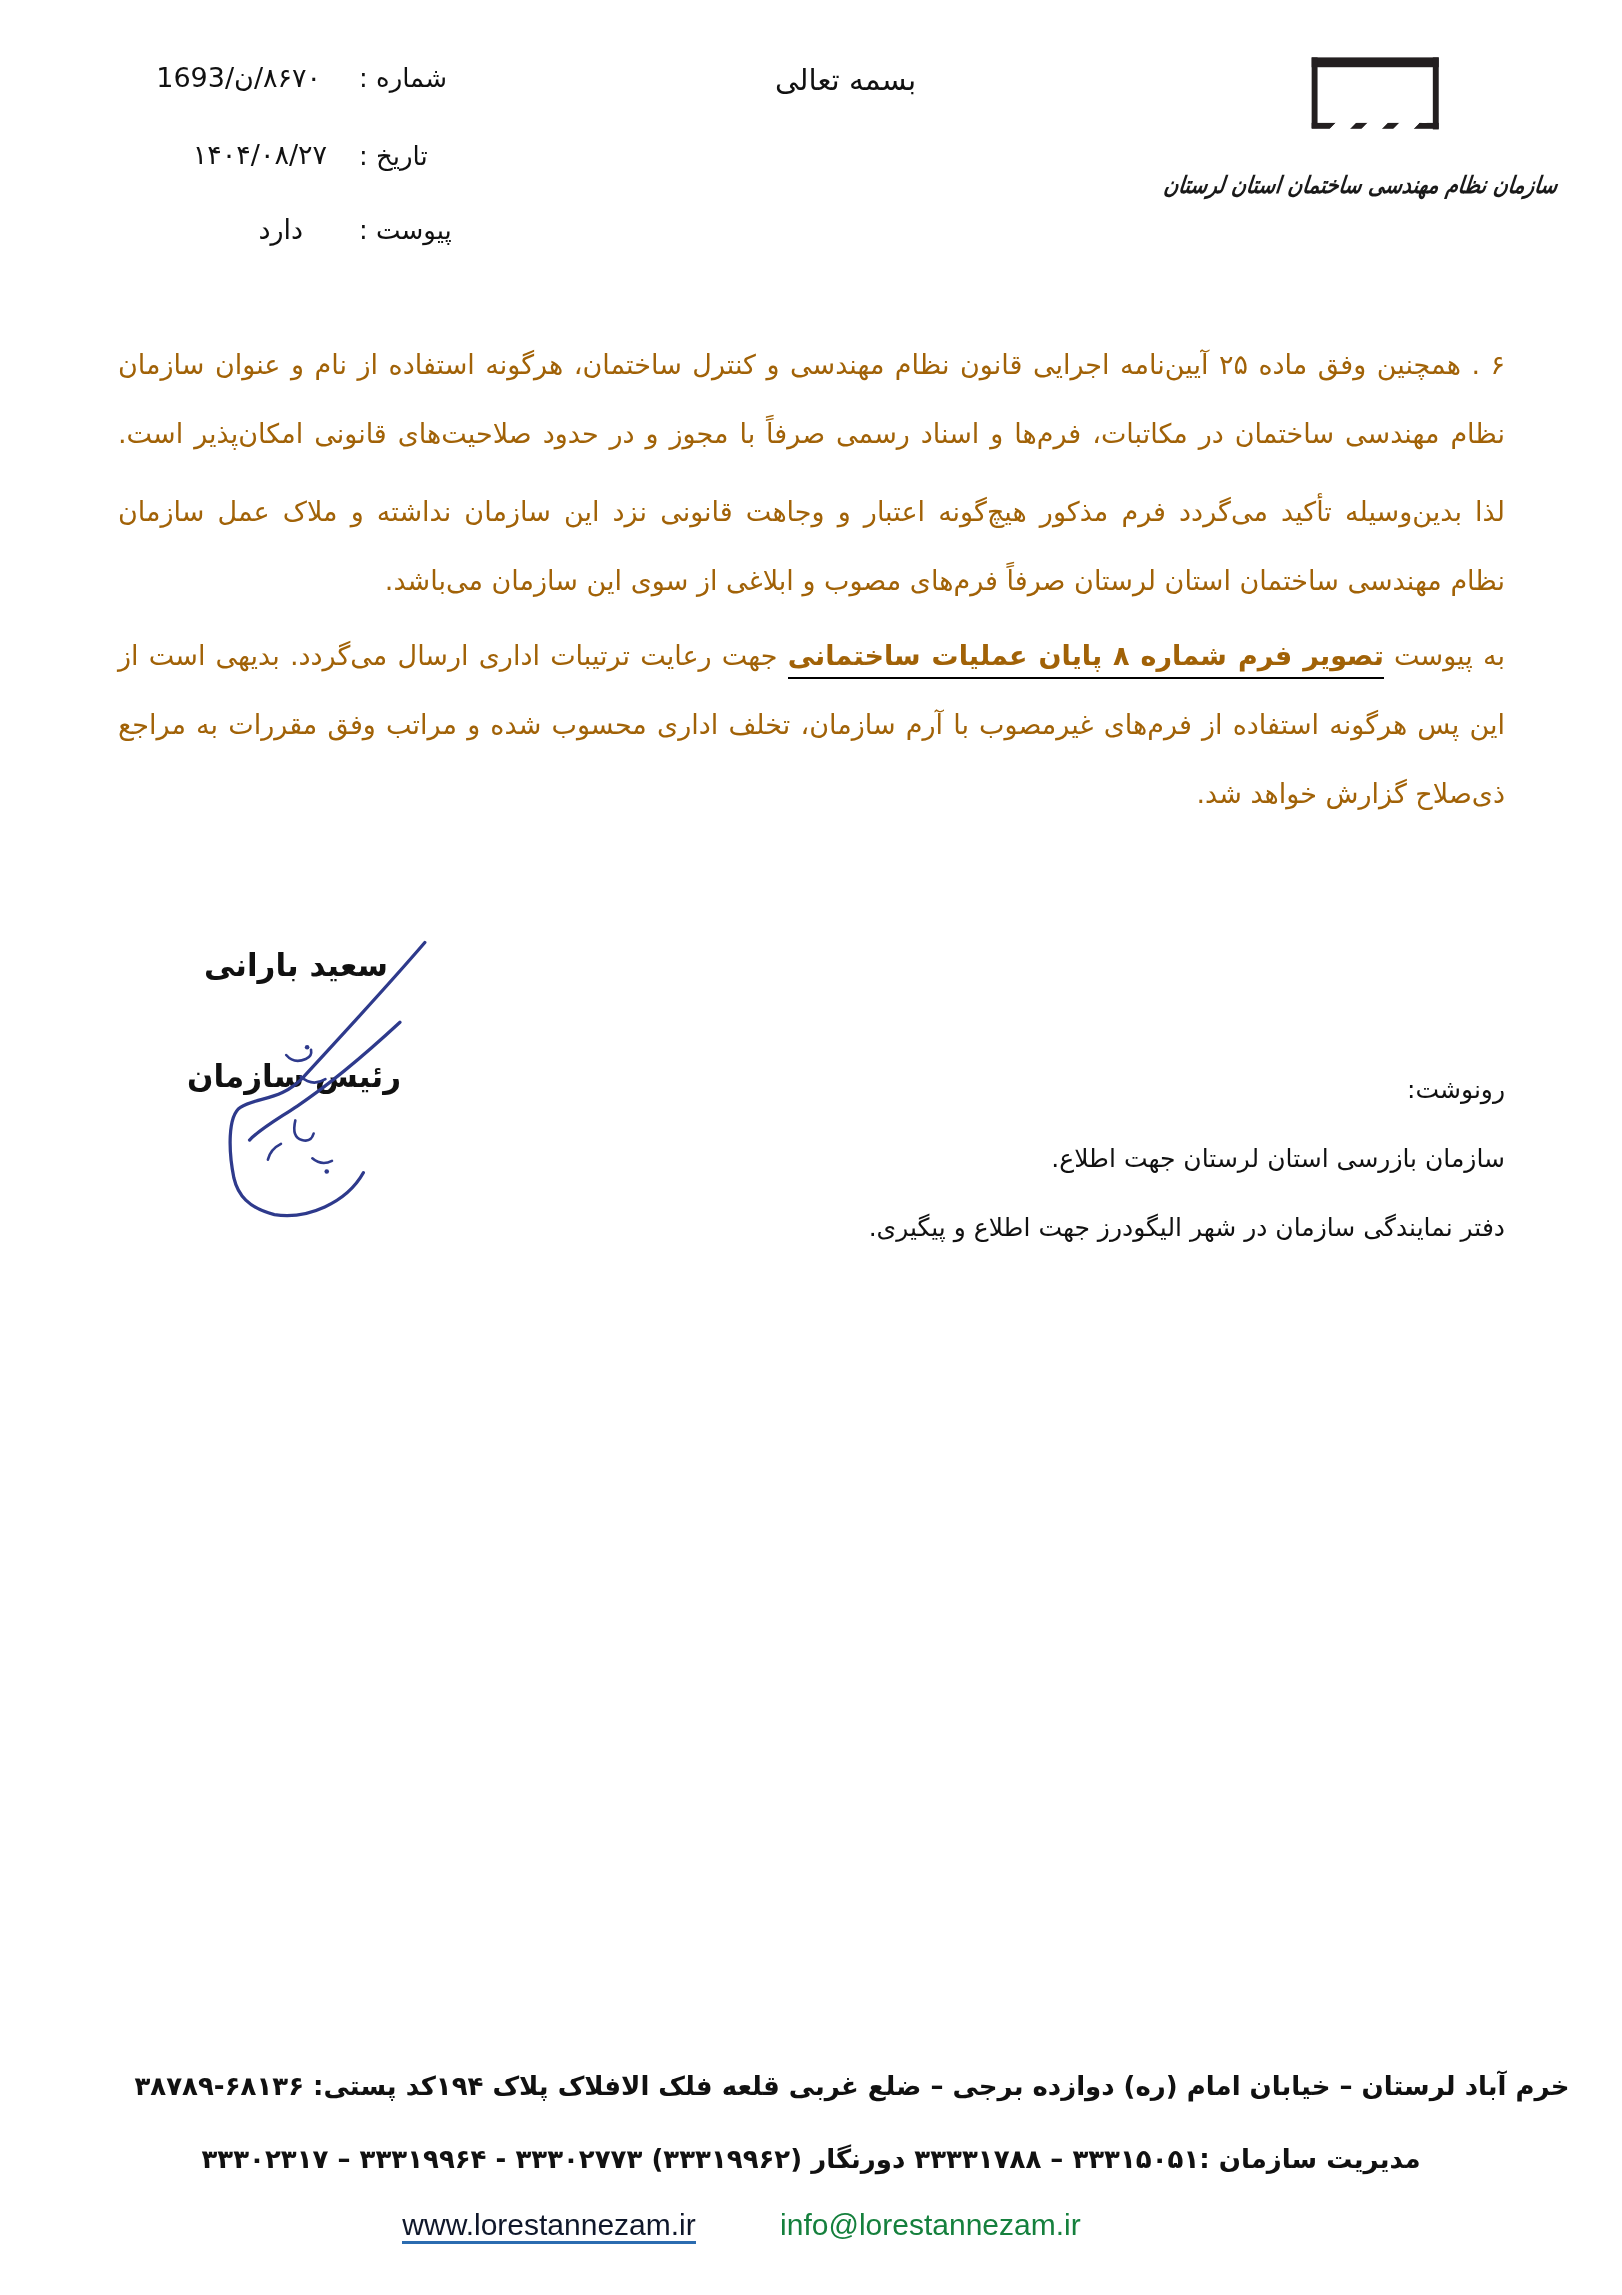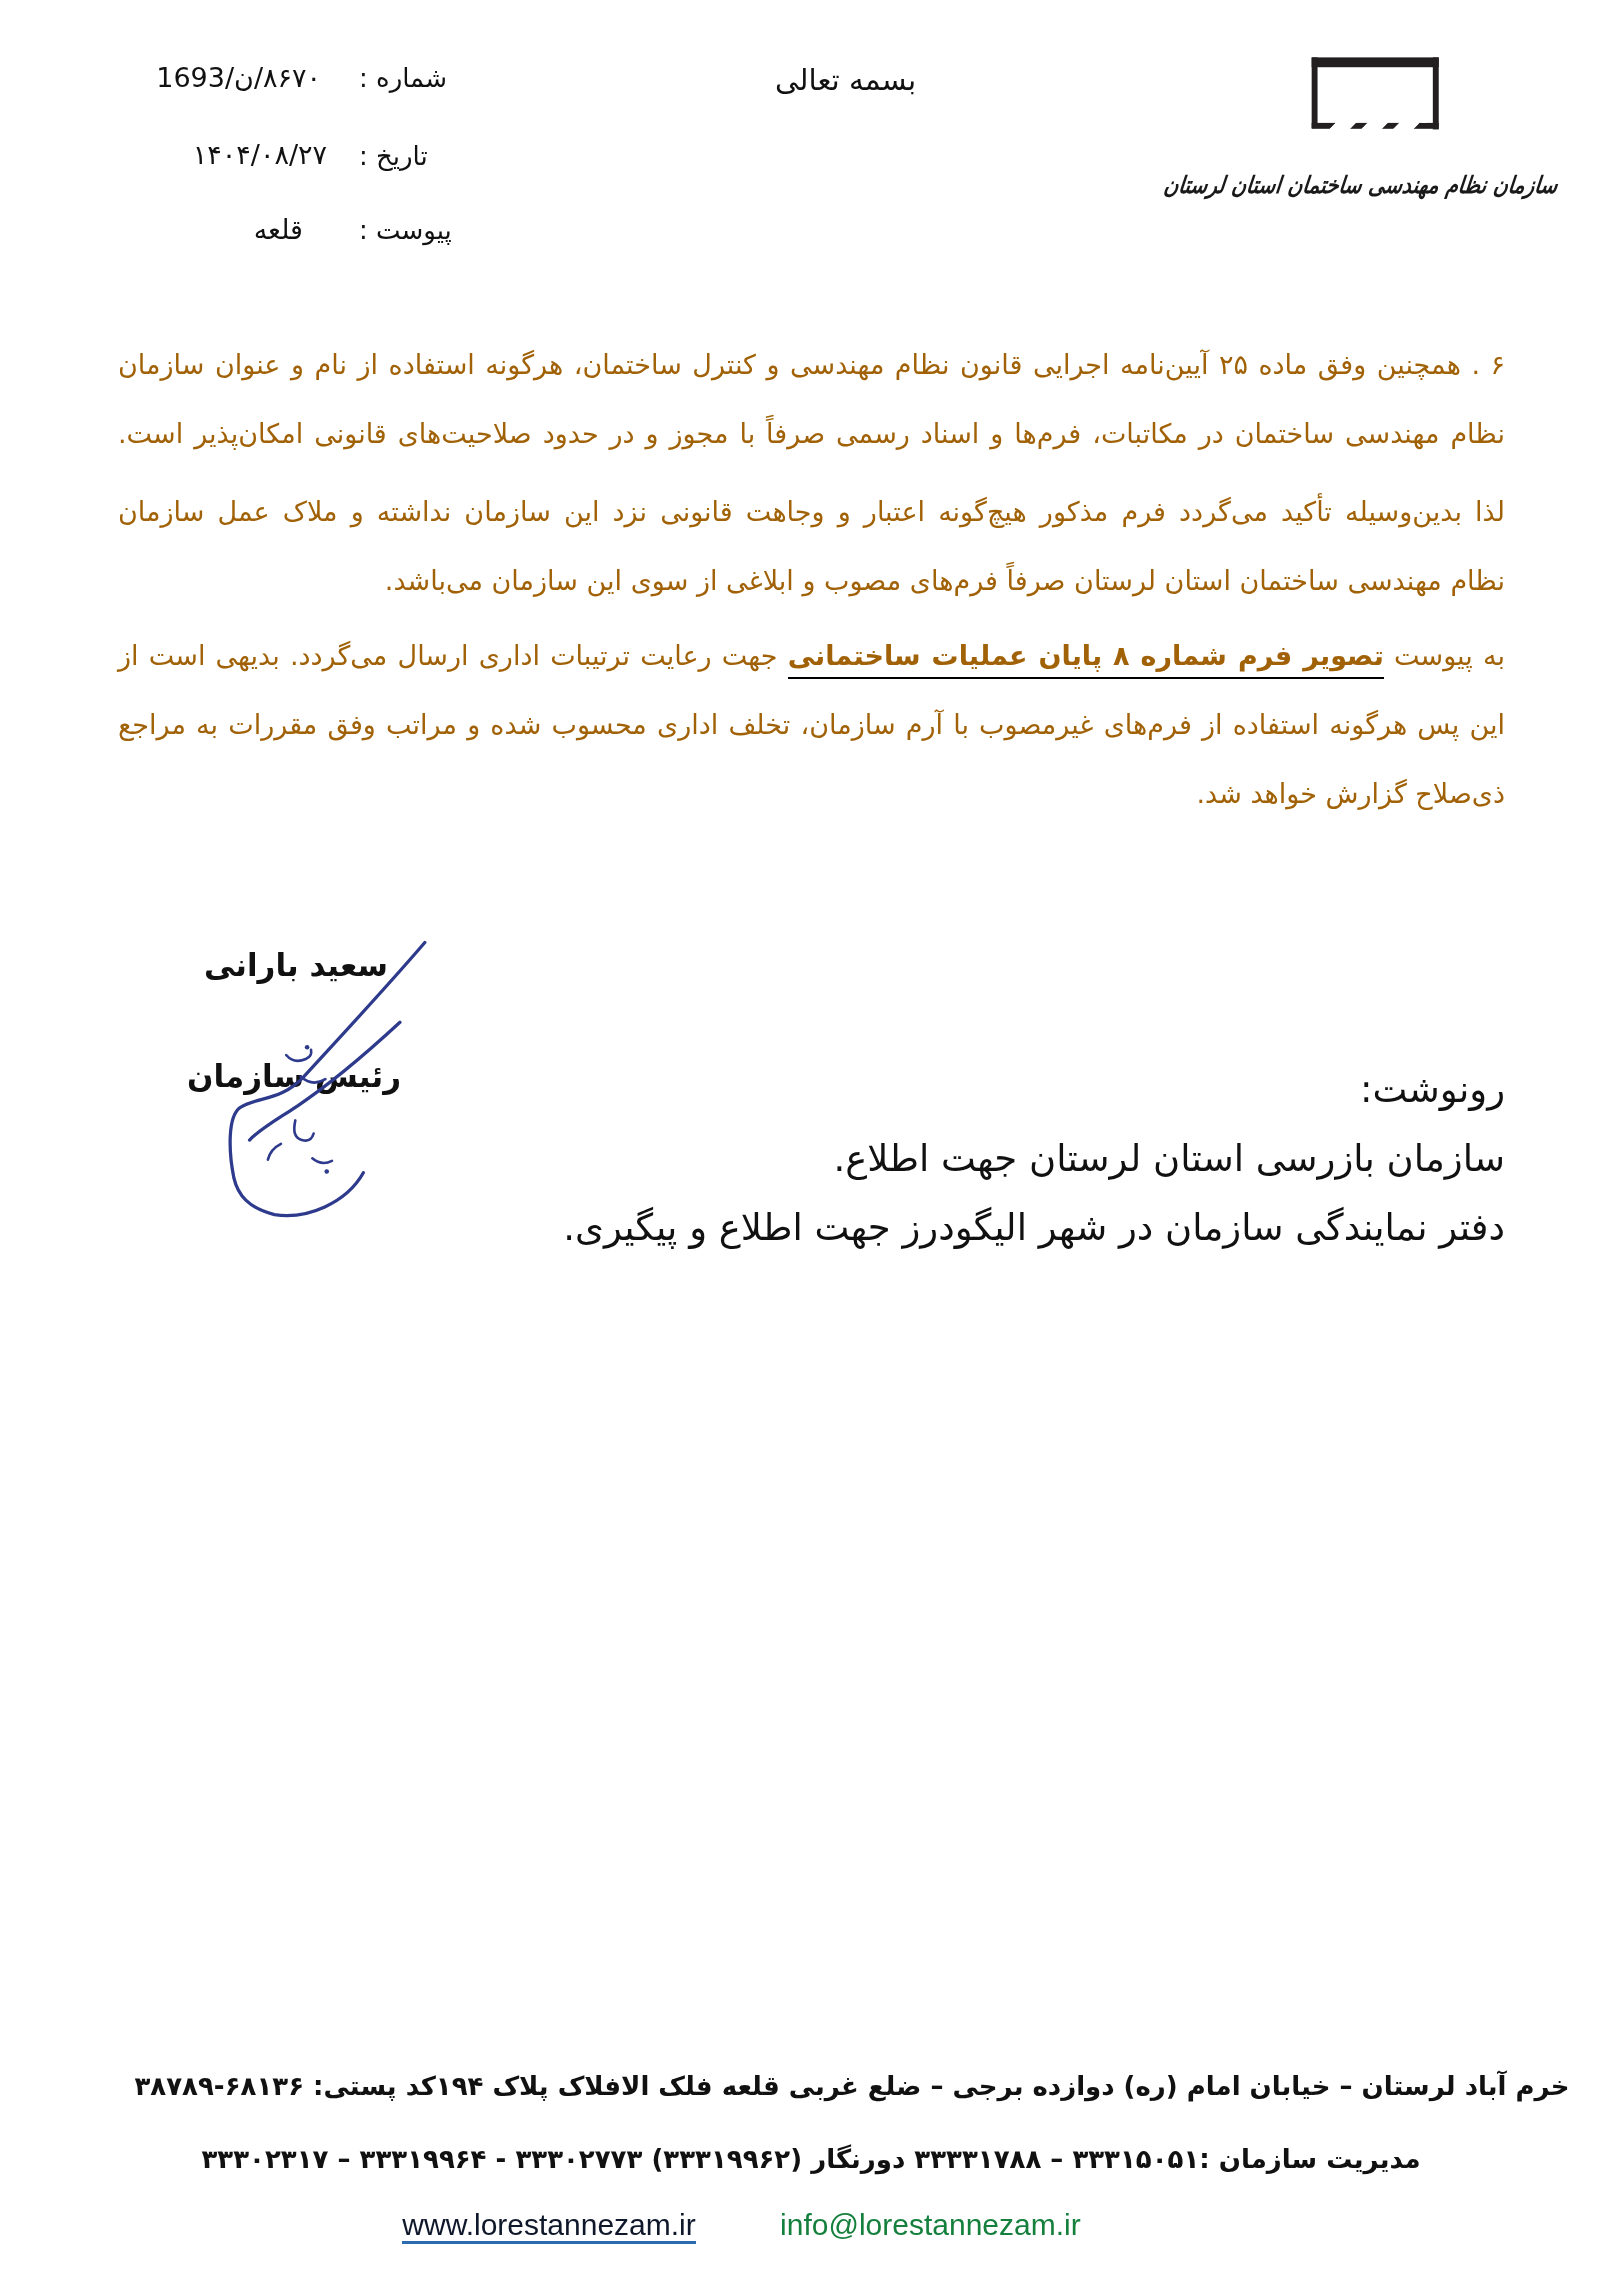--- a/index.html
+++ b/index.html
@@ -22,42 +22,42 @@
   
   .body-block{left:118px;top:330px;width:1387px;font-size:27px;line-height:69px;color:#a16207;}
   .line{text-align:justify;text-align-last:justify;}
   .line.last{text-align:right;text-align-last:right;}
   .p-gap1{margin-top:8.5px;}
   .p-gap2{margin-top:6.5px;}
   .em-ul{font-weight:700;border-bottom:2.6px solid #000;padding-bottom:5.9px;}
   
   .sig-text{font-weight:700;font-size:31px;line-height:1;direction:rtl;text-align:right;white-space:nowrap;}
   
-  .cc-block{right:117px;top:1055px;width:982px;font-size:37px;line-height:69px;text-align:right;}
+  .cc-block{right:117px;top:1055px;width:982px;font-size:25px;line-height:69px;text-align:right;}
   .cc-line{white-space:nowrap;}
   
   .foot{left:0;width:1622px;text-align:center;font-weight:700;font-size:26px;line-height:1.3;white-space:nowrap;}
   .links-row{left:0;width:1483px;text-align:center;direction:ltr;font-family:"Liberation Sans","DejaVu Sans",sans-serif;font-size:30px;line-height:1.2;}
   .site{color:#0f172a;text-decoration:none;border-bottom:3.3px solid #2b6cb0;padding-bottom:0;}
   .mail{color:#15803d;text-decoration:none;margin-left:76px;}
   svg{display:block;}
 </style>
 </head>
 <body>
 
 <div class="page">
 
   <div class="abs meta-label" style="left:359px;top:65px;">شماره :</div>
   <div class="abs meta-value" style="left:118px;top:64px;width:203px;">۸۶۷۰/ن/1693</div>
 
   <div class="abs meta-label" style="left:359px;top:143px;">تاریخ :</div>
   <div class="abs meta-value" style="left:118px;top:141px;width:209px;">۱۴۰۴/۰۸/۲۷</div>
 
   <div class="abs meta-label" style="left:359px;top:217px;">پیوست :</div>
-  <div class="abs meta-value" style="left:118px;top:216px;width:185px;">قلعه</div>
+  <div class="abs meta-value" style="left:118px;top:216px;width:185px;">دارد</div>
 
   <div class="abs besm" style="left:775px;top:63px;">بسمه تعالی</div>
 
   <div class="abs" style="left:1311px;top:56px;width:131px;height:141px;">
     <svg width="131" height="141" viewBox="0 0 200 215" xmlns="http://www.w3.org/2000/svg" aria-hidden="true">
       <g fill="#231f20">
         <rect x="1" y="2" width="194" height="15"></rect>
         <rect x="1" y="2" width="9" height="108"></rect>
         <rect x="186" y="2" width="9" height="110"></rect>
         <rect x="1" y="102" width="194" height="9"></rect>

